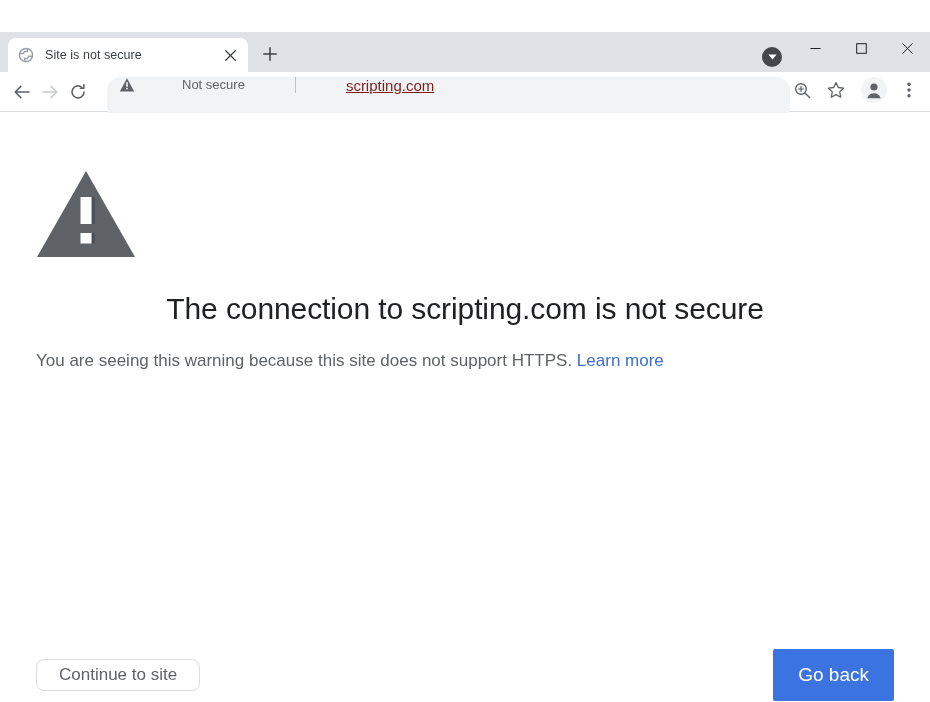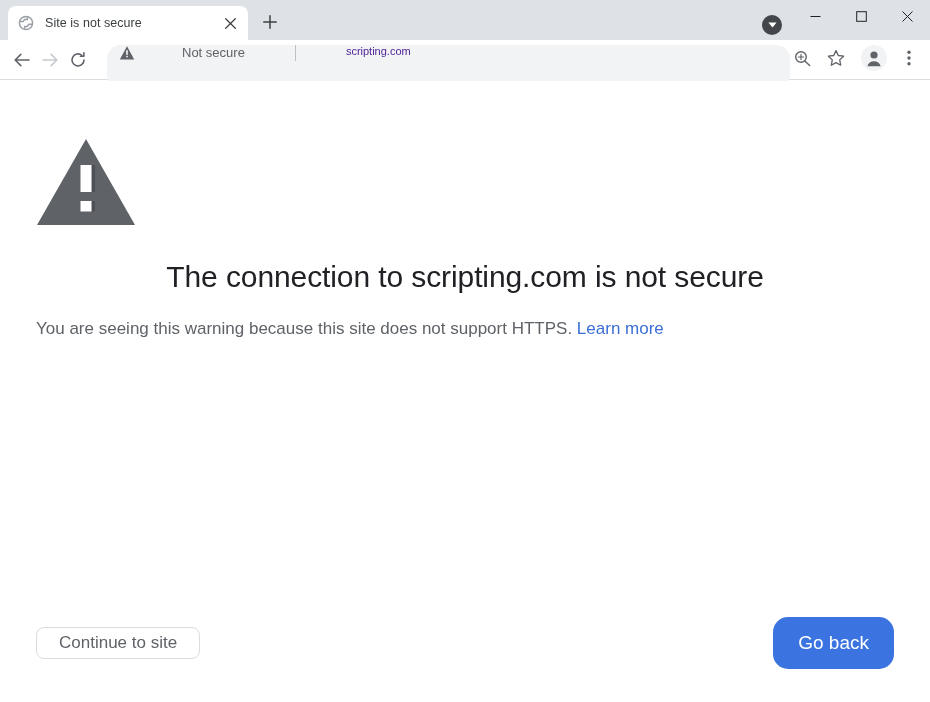--- a/index.html
+++ b/index.html
@@ -25,20 +25,21 @@
 
   
   .tabstrip {
     height: 40px;
     background: #dee1e6;
     position: relative;
     display: flex;
     align-items: flex-end;
     padding: 0;
     box-sizing: border-box;
+    margin-top: 32px;
   }
 
   .tab {
     position: absolute;
     left: 8px;
     bottom: 0;
     width: 240px;
     height: 34px;
     background: #ffffff;
     border-radius: 8px 8px 0 0;
@@ -164,23 +165,24 @@
     white-space: nowrap;
   }
   .omni-sep {
     width: 1px;
     height: 16px;
     background: #bdc1c6;
     margin: 0 10px;
     flex: 0 0 1px;
   }
   .omni-url {
-    font-size: 11px;
-    color: #4c1d95;
+    font-size: 15px;
+    color: #7f1d1d;
     white-space: nowrap;
+    text-decoration: underline;
   }
 
   .toolbar-right {
     position: absolute;
     right: 4px;
     top: 3px;
     display: flex;
     align-items: center;
   }
   .tbtn {
@@ -268,21 +270,21 @@
     font-size: 17px;
     color: #5f6368;
     cursor: pointer;
     box-sizing: border-box;
   }
   .btn-primary {
     height: 52px;
     padding: 0 25px;
     background: #3b74e0;
     border: none;
-    border-radius: 15px;
+    border-radius: 2px;
     font-family: "Liberation Sans", sans-serif;
     font-size: 19px;
     color: #ffffff;
     cursor: pointer;
     box-sizing: border-box;
   }
 </style>
 </head>
 <body>
 

